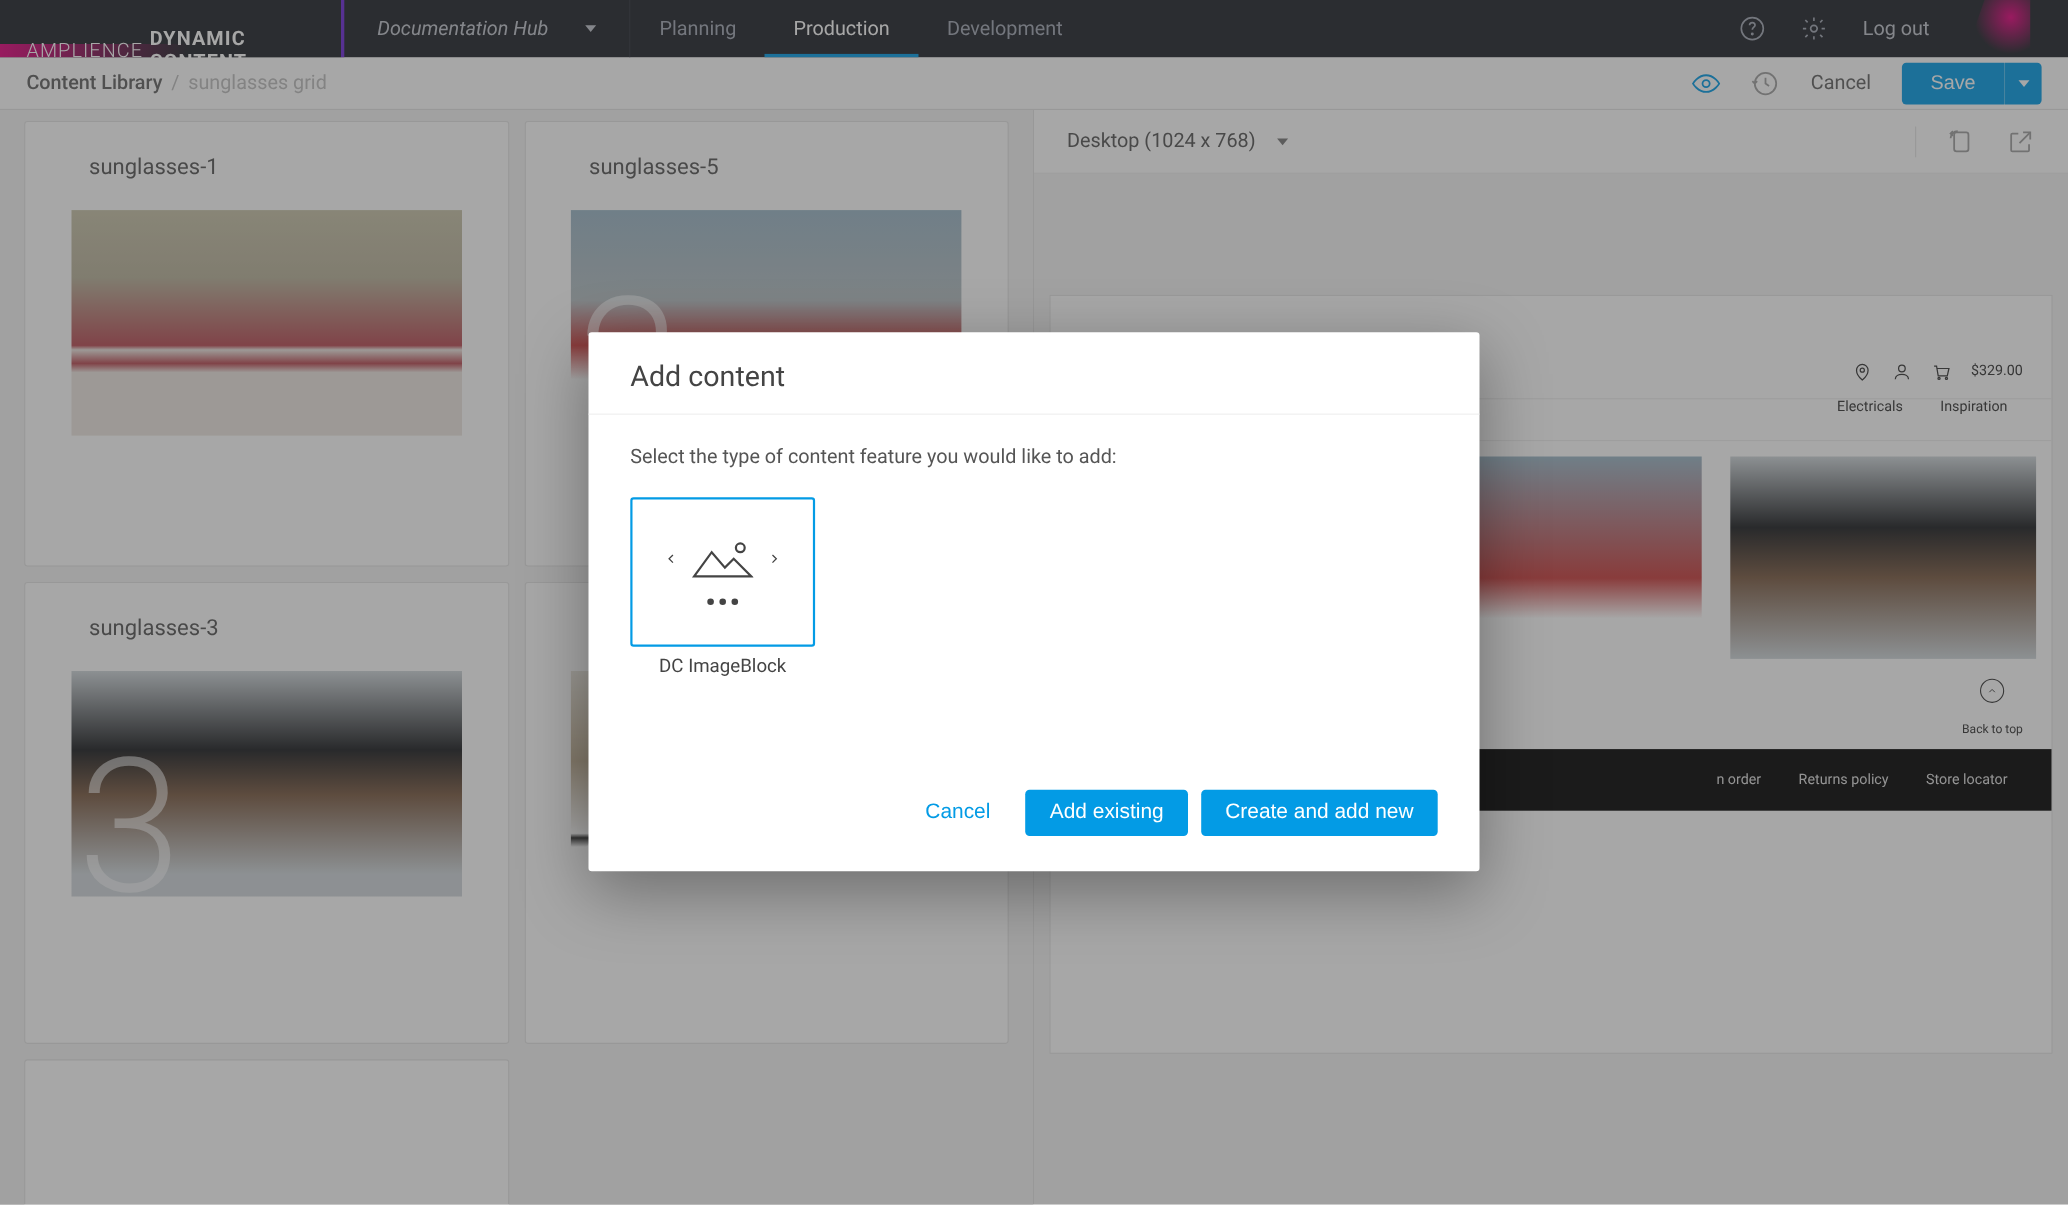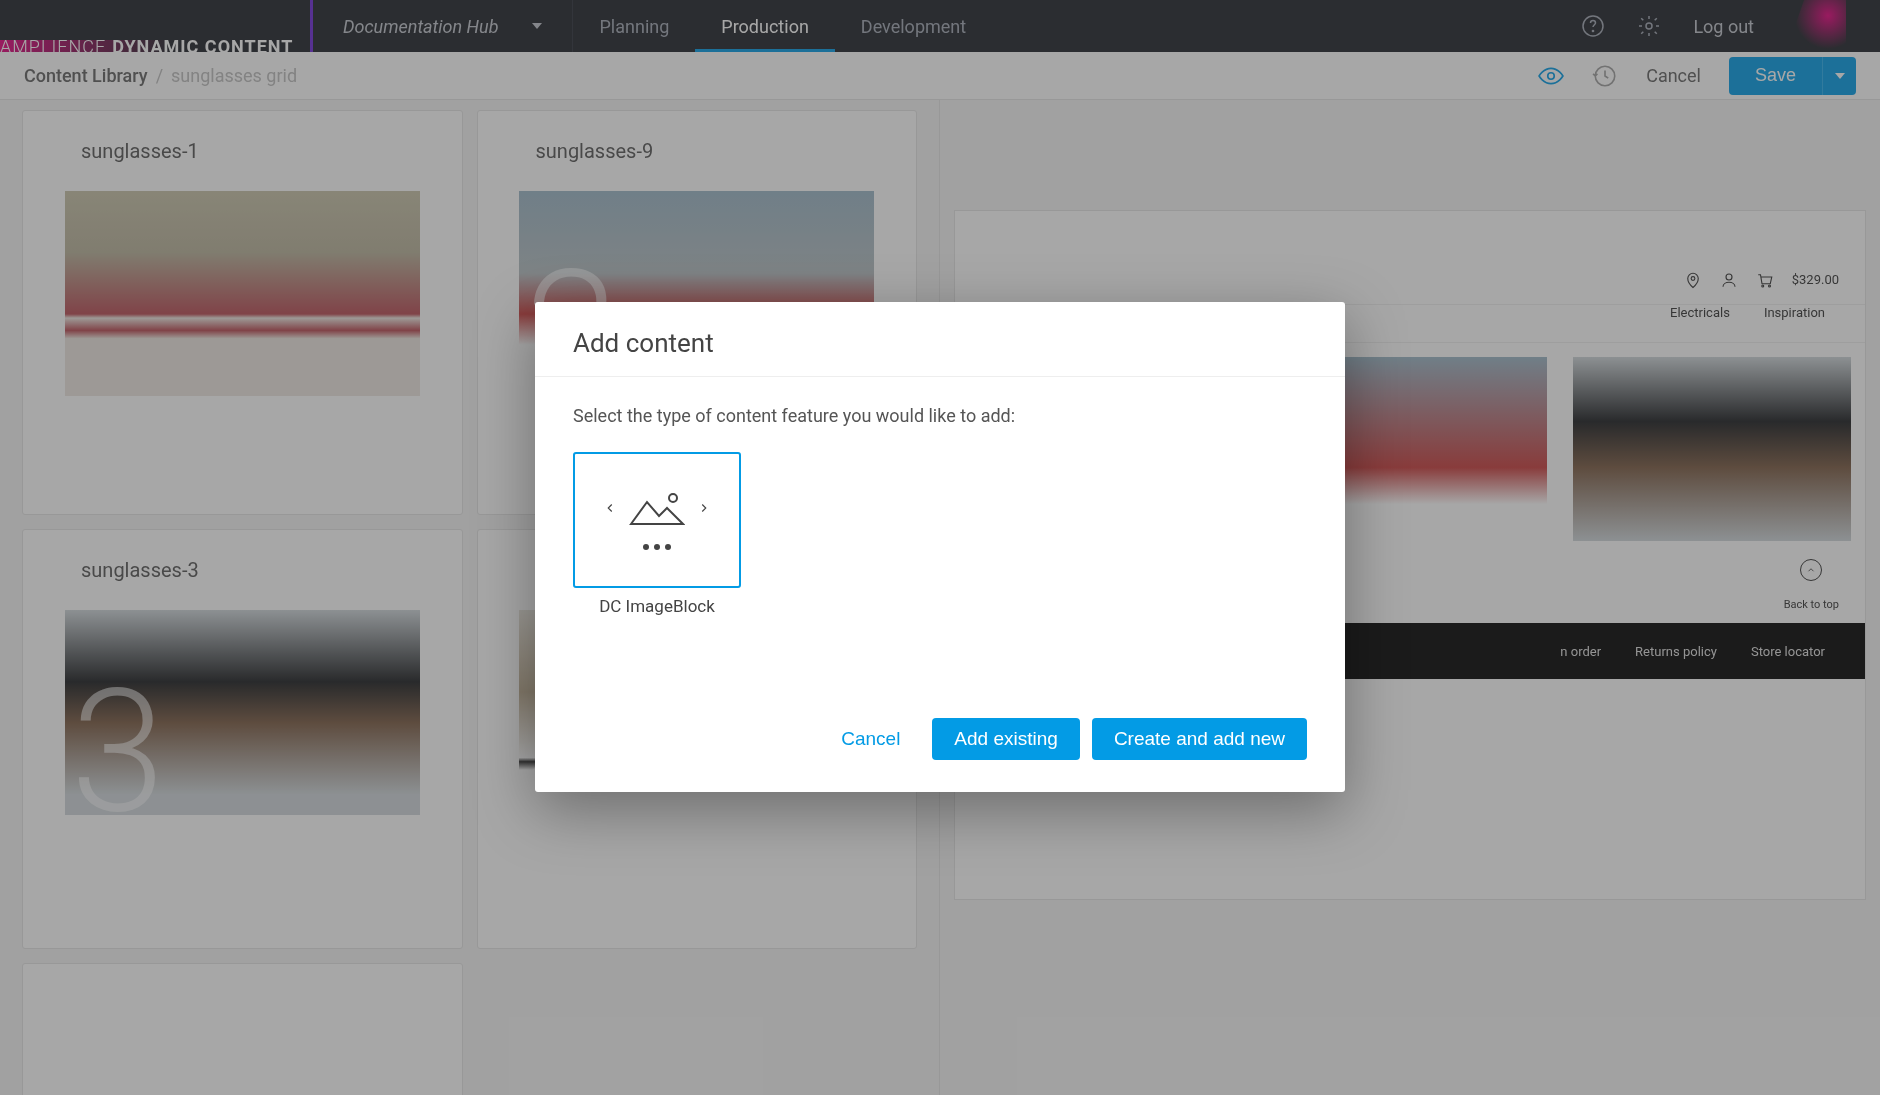--- a/index.html
+++ b/index.html
@@ -20,20 +20,21 @@
     align-items: stretch;
     color: #c0c4cc;
     font-size: 18px;
     position: relative;
   }
   .brand {
     background: linear-gradient(100deg, #e6007e 0%, #1e2128 55%);
     width: 310px;
     display: flex;
     align-items: center;
+    padding-left: 24px;
     color: #fff;
     letter-spacing: 1px;
     font-size: 18px;
     margin-top: 40px;
   }
   .brand .light { font-weight: 300; }
   .brand .bold  { font-weight: 700; margin-left: 6px; }
   .hub-dropdown {
     display: flex; align-items: center; gap: 34px;
     padding: 0 30px; border-right: 1px solid #2c313b; border-left: 3px solid #6d28d9;
@@ -257,21 +258,21 @@
 
 <div class="main">
 
   <div class="left-pane">
     <div class="cards-grid">
       <div class="card">
         <div class="card-title">sunglasses-1</div>
         <div class="thumb thumb1"></div>
       </div>
       <div class="card">
-        <div class="card-title">sunglasses-9</div>
+        <div class="card-title">sunglasses-5</div>
         <div class="thumb thumb2">
             <div class="bignum">2</div>
           </div>
       </div>
       <div class="card tall">
         <div class="card-title">sunglasses-3</div>
         <div class="thumb thumb3">
             <div class="bignum">3</div>
           </div>
       </div>
@@ -279,20 +280,39 @@
         <div class="card-title">Our Sp</div>
         <div class="thumb thumb4">
             <div class="bignum">4</div>
           </div>
       </div>
       <div class="card empty"></div>
     </div>
   </div>
 
   <div class="right-pane">
+    <div class="preview-toolbar">
+      <div class="device-dd">
+        <span>Desktop (1024 x 768)</span>
+        <span class="caret-down" style="color:#777"></span>
+      </div>
+      <div class="preview-tools">
+        <div class="divider-v"></div>
+        <svg class="sub-icon" viewBox="0 0 24 24">
+            <rect x="6" y="4" width="12" height="16" rx="2"></rect>
+            <path d="M3 9a6 6 0 016-6"></path>
+            <path d="M5 3l-2 2 2 2"></path>
+          </svg>
+        <svg class="sub-icon" viewBox="0 0 24 24">
+            <path d="M14 4h6v6"></path>
+            <path d="M20 4l-9 9"></path>
+            <path d="M19 14v5a1 1 0 01-1 1H5a1 1 0 01-1-1V6a1 1 0 011-1h5"></path>
+          </svg>
+      </div>
+    </div>
 
     <div class="preview-stage">
       <div class="site-frame">
         <div class="store-header">
           <svg class="mini-icon" viewBox="0 0 24 24">
               <path d="M12 22s7-6 7-12a7 7 0 10-14 0c0 6 7 12 7 12z"></path>
               <circle cx="12" cy="10" r="2.5"></circle>
             </svg>
           <svg class="mini-icon" viewBox="0 0 24 24">
               <circle cx="12" cy="8" r="4"></circle>

